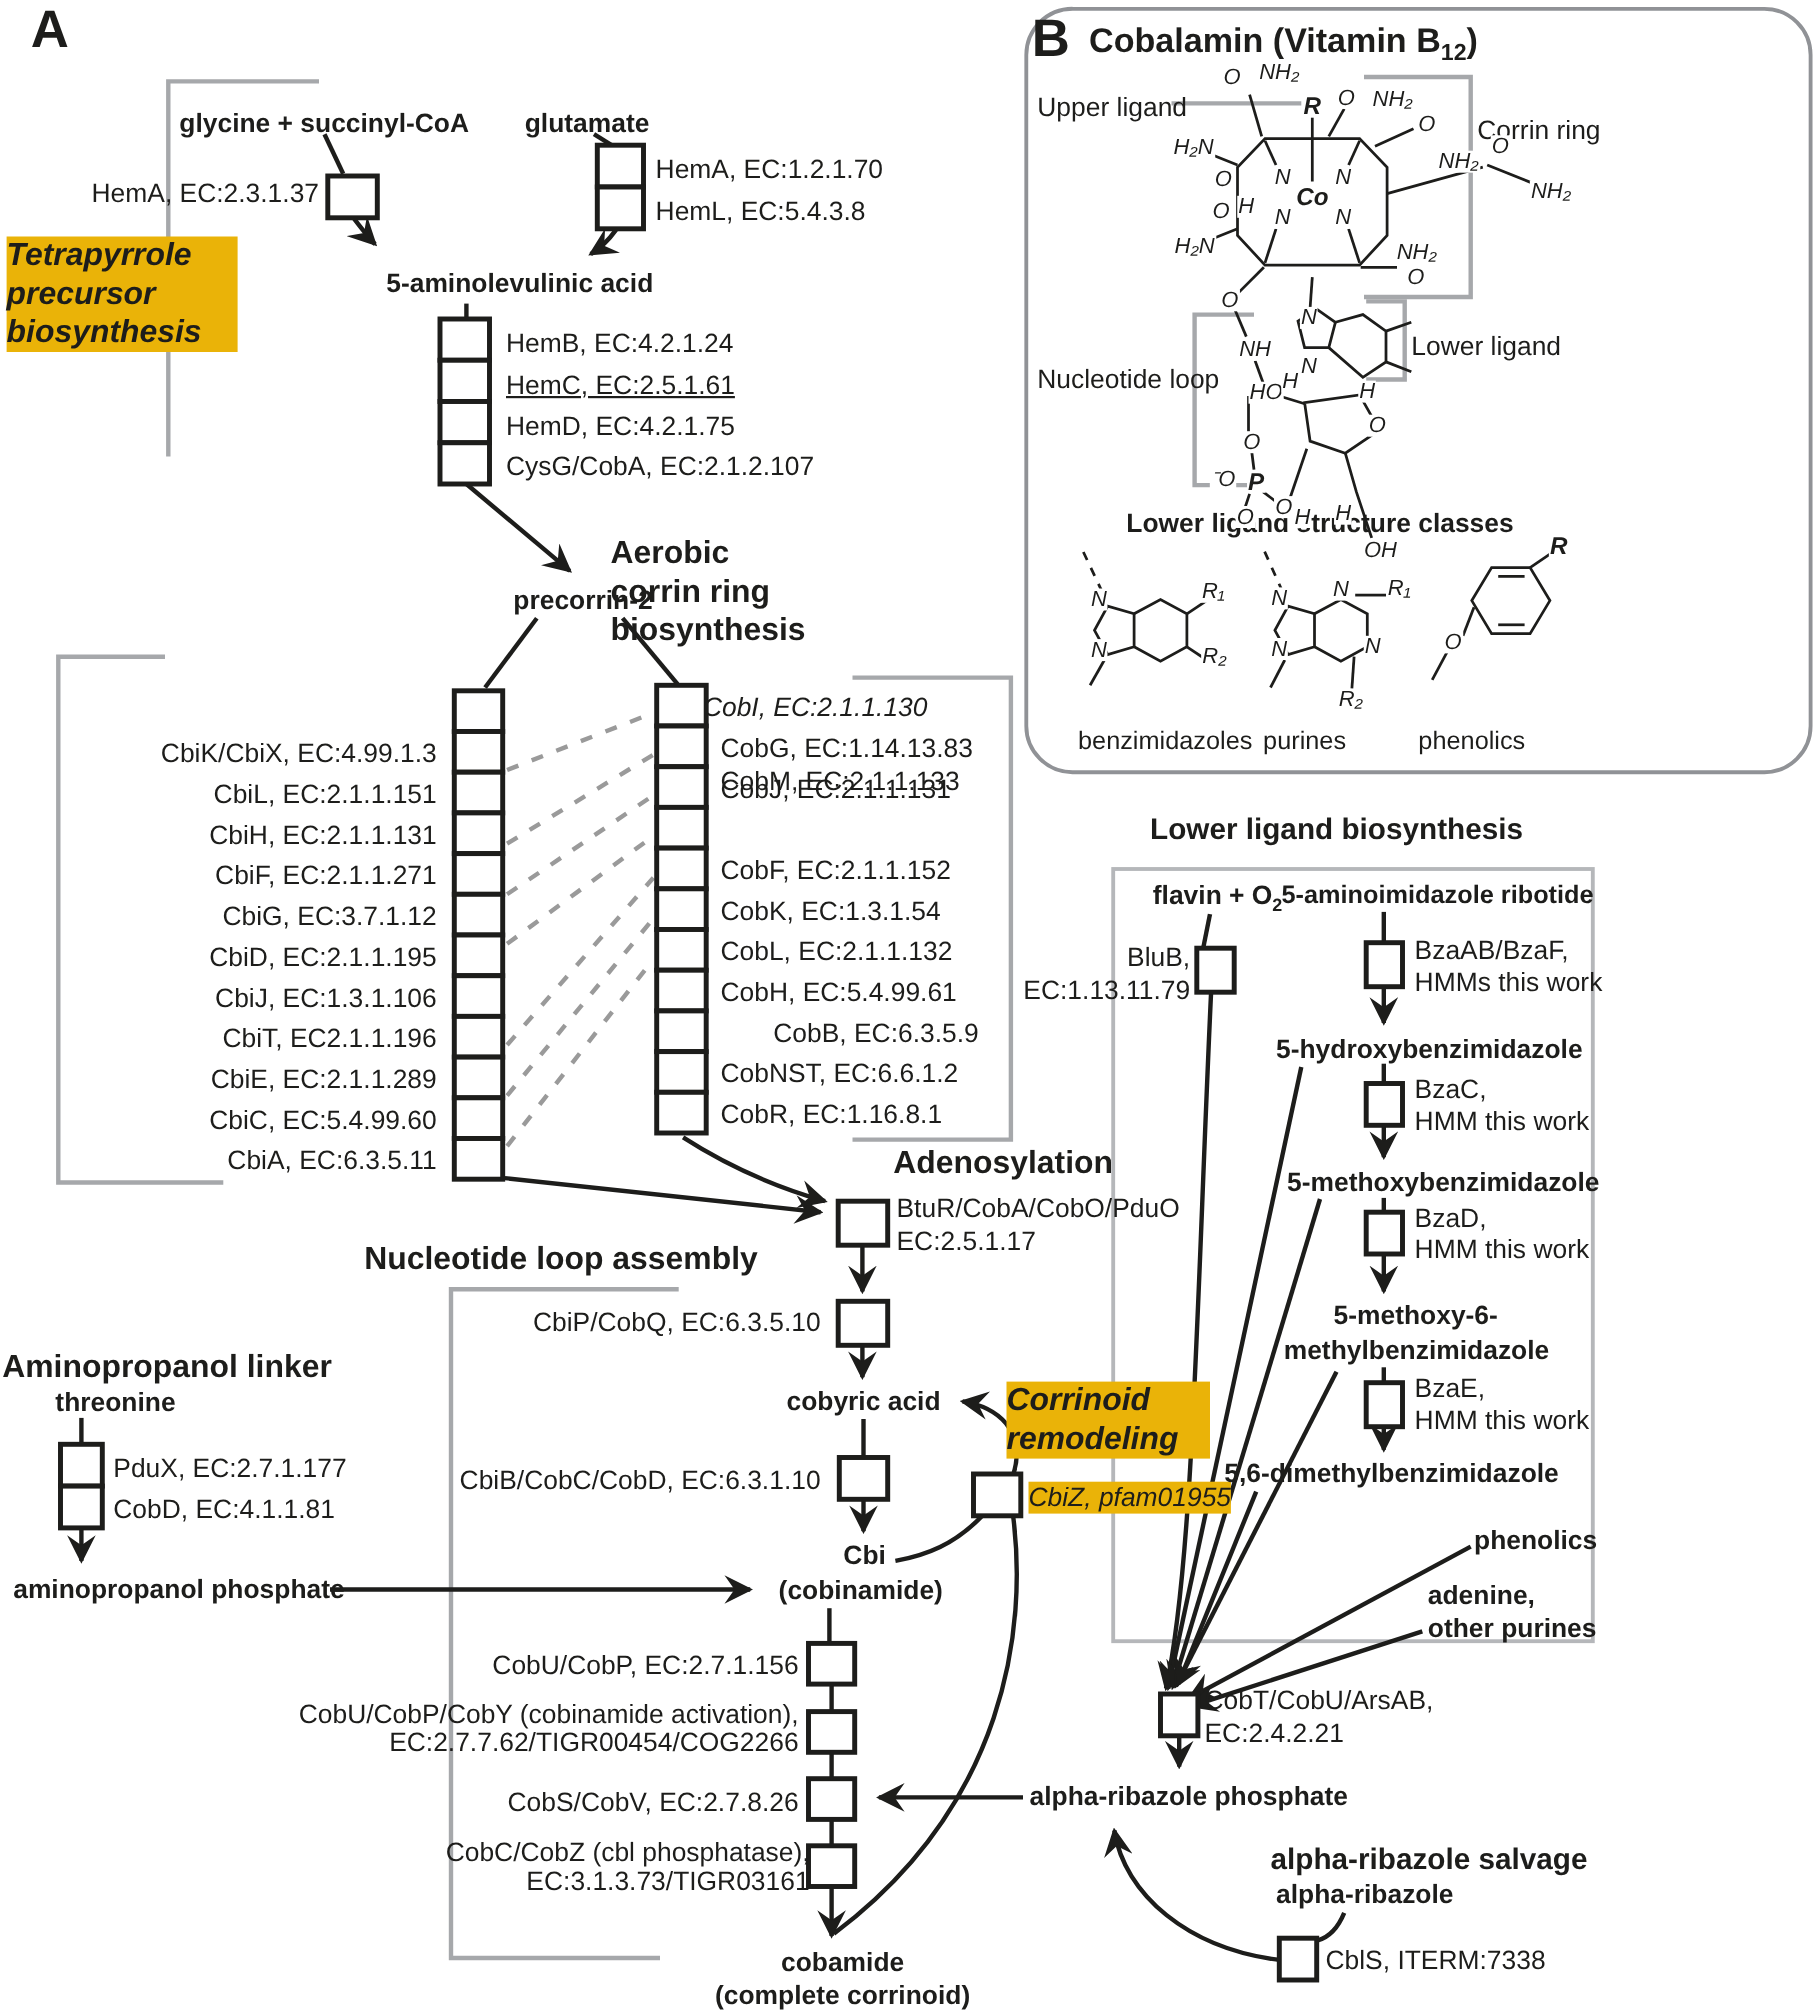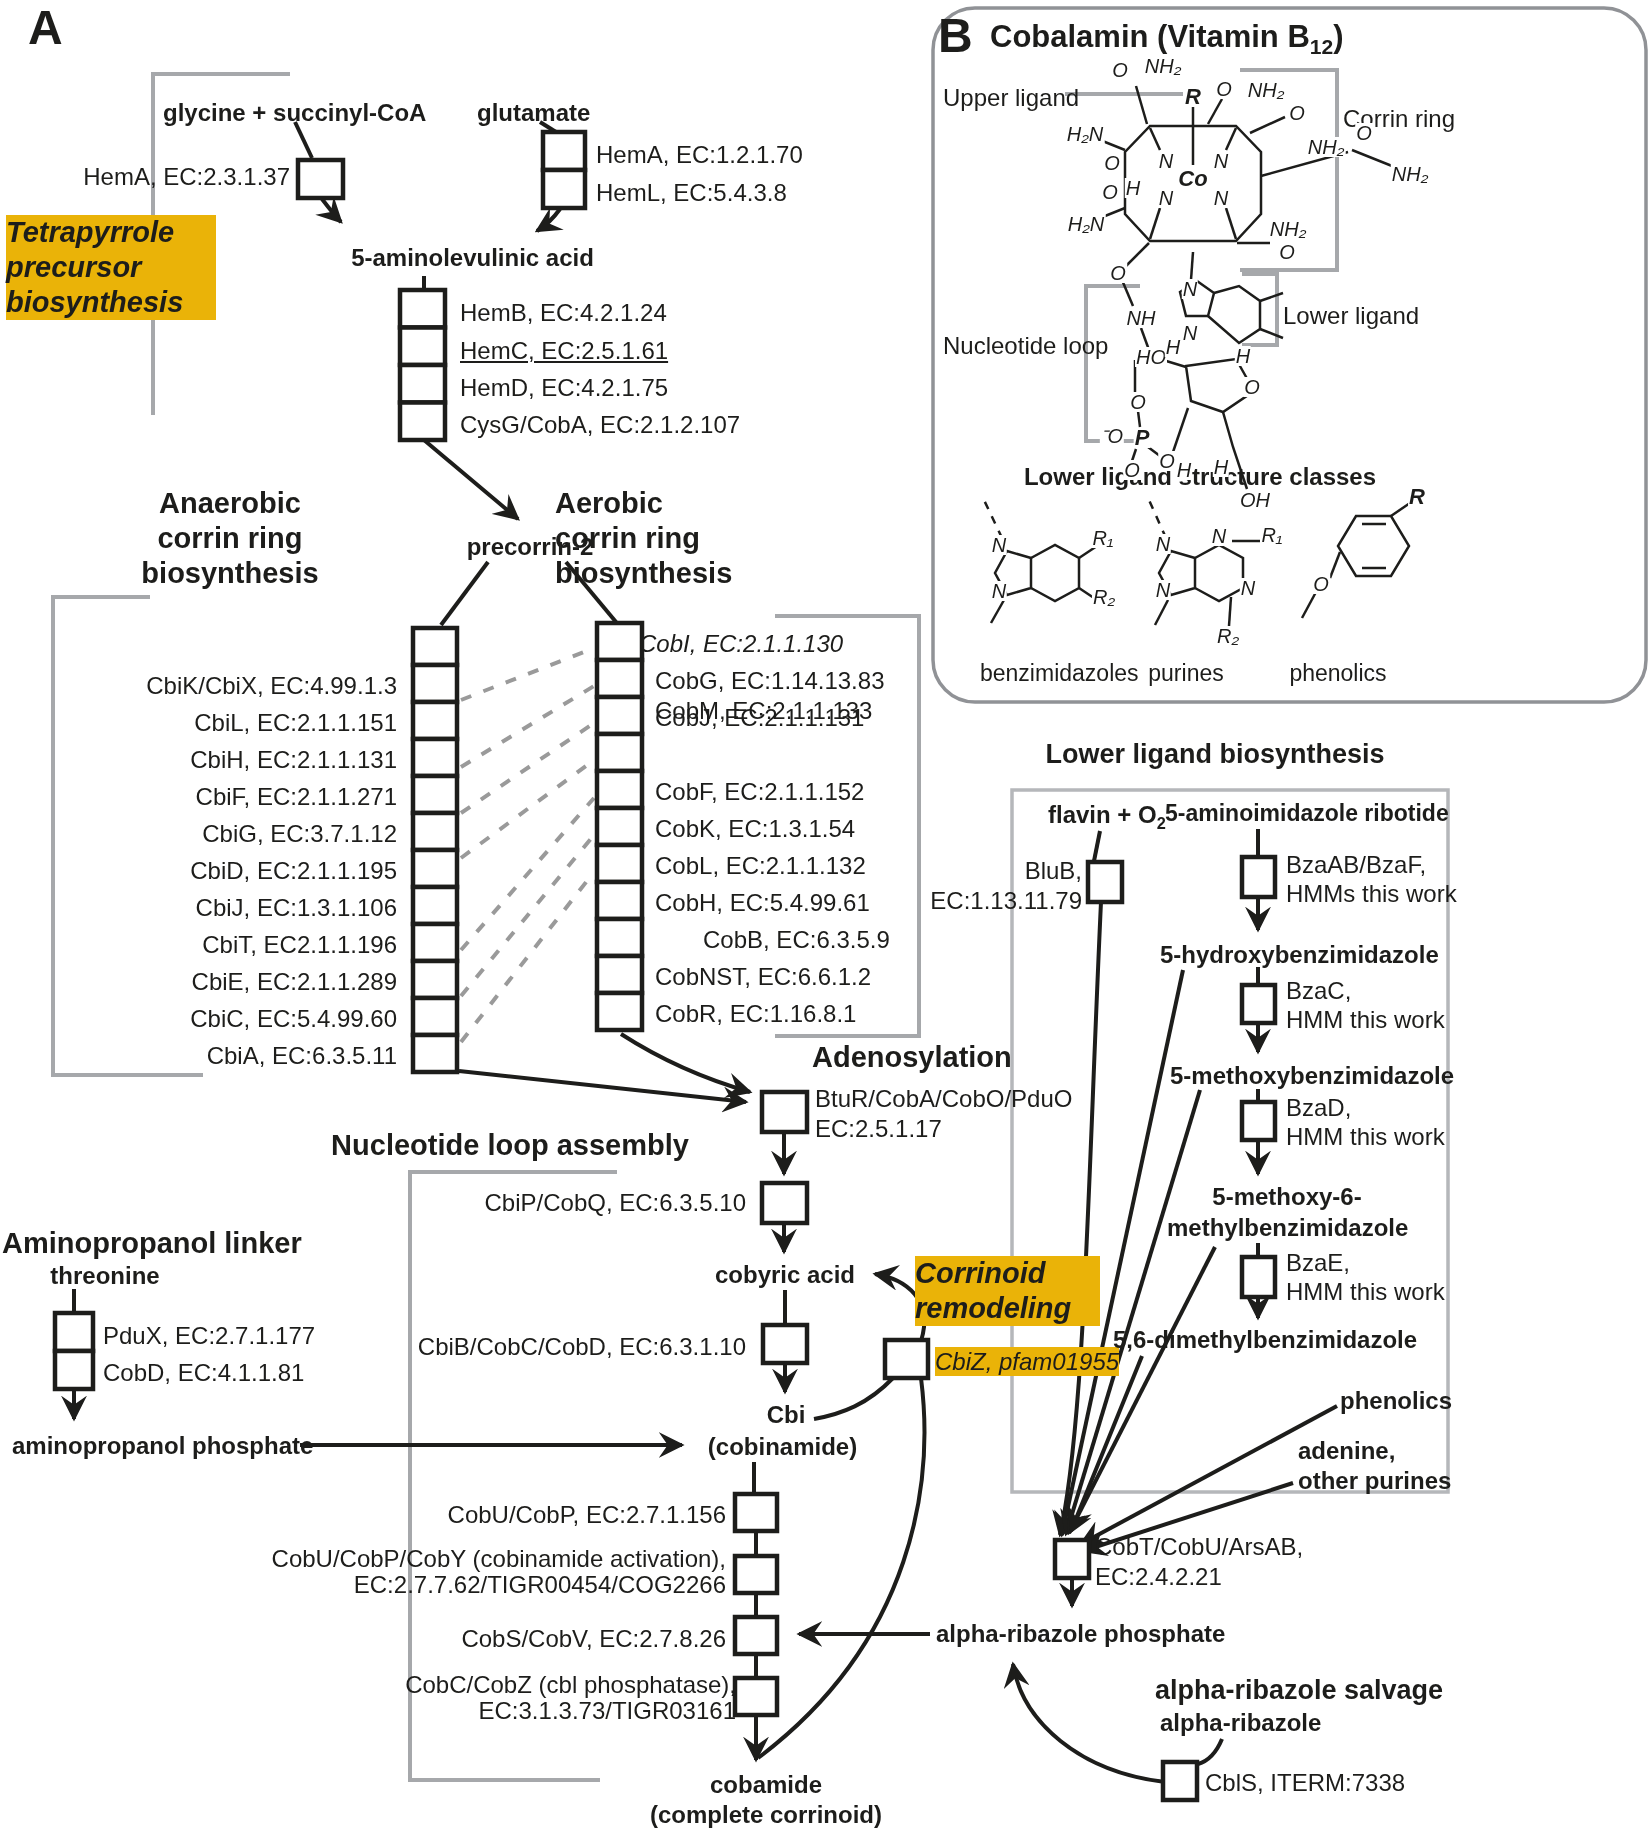--- a/index.html
+++ b/index.html
@@ -215,21 +215,20 @@
 <div class="t b nw" style="left:477px;top:98px;">glutamate</div>
 <div class="t r nw" style="left:55px;top:162px;width:235px;">HemA, EC:2.3.1.37</div>
 <div class="t nw" style="left:596px;top:140px;">HemA, EC:1.2.1.70</div>
 <div class="t nw" style="left:596px;top:178px;">HemL, EC:5.4.3.8</div>
 <div class="t b c nw" style="left:330px;top:243px;width:285px;">5-aminolevulinic acid</div>
 <div class="t nw" style="left:460px;top:298px;">HemB, EC:4.2.1.24</div>
 <div class="t nw" style="left:460px;top:336px;text-decoration:underline;">HemC, EC:2.5.1.61</div>
 <div class="t nw" style="left:460px;top:373px;">HemD, EC:4.2.1.75</div>
 <div class="t nw" style="left:460px;top:410px;">CysG/CobA, EC:2.1.2.107</div>
 <div class="t ttl bg" style="left:6px;top:215px;width:210px;">Tetrapyrrole precursor biosynthesis</div>
-<div class="t ttl c" style="left:130px;top:486px;width:200px;">Anaerobic corrin ring biosynthesis</div>
 <div class="t ttl" style="left:555px;top:486px;width:190px;">Aerobic corrin ring biosynthesis</div>
 <div class="t b c nw" style="left:455px;top:532px;width:150px;">precorrin-2</div>
 
 <div class="t r nw" style="left:35px;top:671px;width:362px;">CbiK/CbiX, EC:4.99.1.3</div>
 <div class="t r nw" style="left:35px;top:708px;width:362px;">CbiL, EC:2.1.1.151</div>
 <div class="t r nw" style="left:35px;top:745px;width:362px;">CbiH, EC:2.1.1.131</div>
 <div class="t r nw" style="left:35px;top:782px;width:362px;">CbiF, EC:2.1.1.271</div>
 <div class="t r nw" style="left:35px;top:819px;width:362px;">CbiG, EC:3.7.1.12</div>
 <div class="t r nw" style="left:35px;top:856px;width:362px;">CbiD, EC:2.1.1.195</div>
 <div class="t r nw" style="left:35px;top:893px;width:362px;">CbiJ, EC:1.3.1.106</div>

